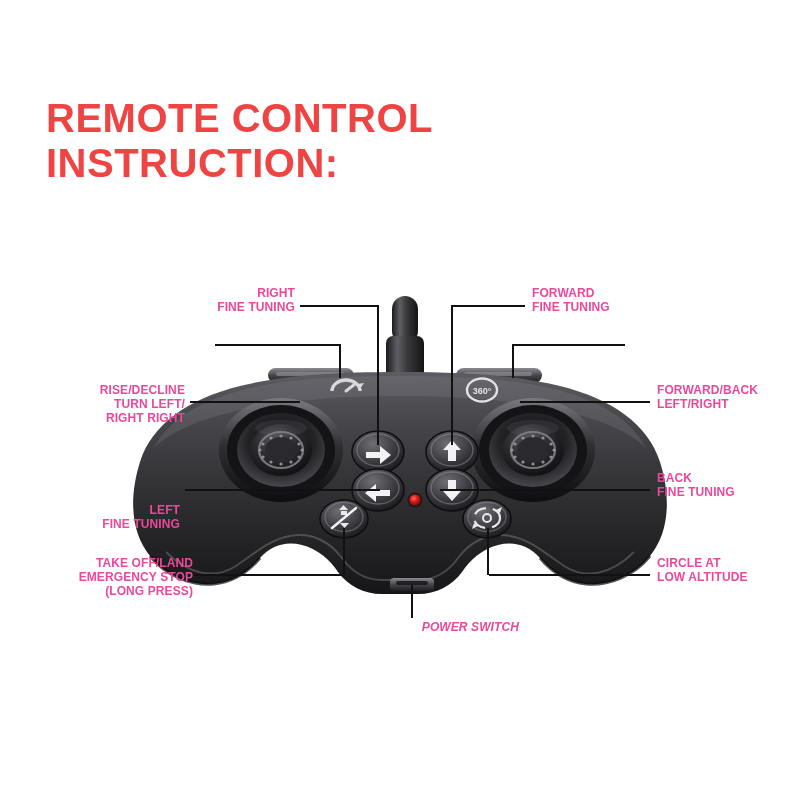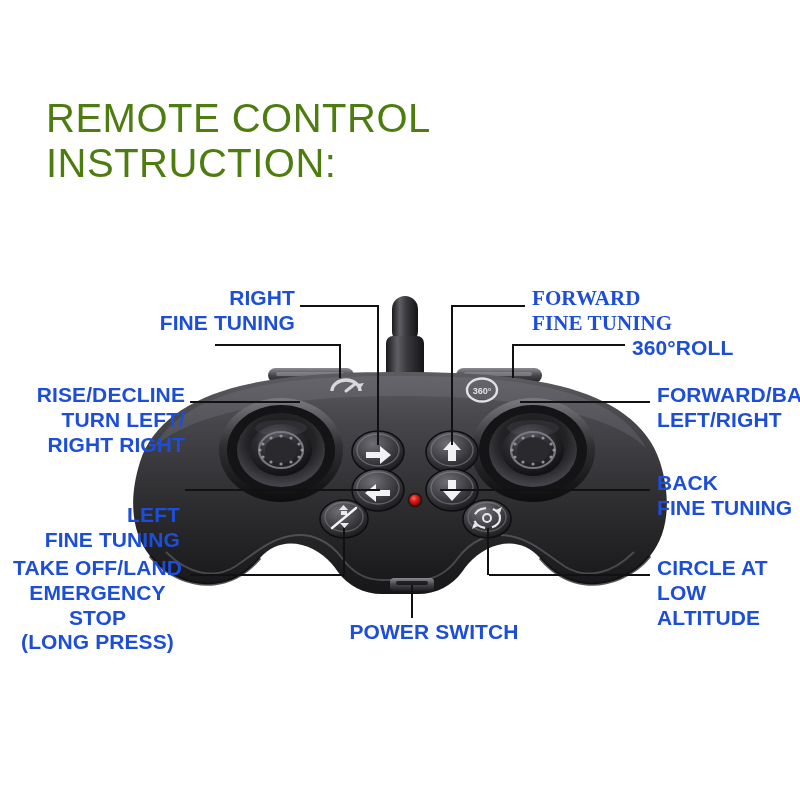--- a/index.html
+++ b/index.html
@@ -6,29 +6,29 @@
   body{
     width:800px;height:800px;background:#ffffff;
     font-family:"Liberation Sans", sans-serif;
     overflow:hidden;position:relative;
   }
   #page{position:absolute;inset:0;width:800px;height:800px;}
 
   
   .title{
     position:absolute;left:46px;top:96px;
-    font-size:40px;font-weight:normal;color:#4d7c0f;
+    font-size:40px;font-weight:bold;color:#ef4444;
     letter-spacing:0.5px;line-height:1.12;
     white-space:pre-line;
   }
 
   
   .label{
     position:absolute;
-    font-size:21px;font-weight:bold;color:#1d4ed8;
+    font-size:12px;font-weight:bold;color:#ec4899;
     line-height:1.18;white-space:pre-line;letter-spacing:0.1px;
   }
   .label.r{text-align:right;}
   .label.l{text-align:left;}
 
   
   .ln{position:absolute;background:#111111;}
   .lnh{height:2px;}
   .lnv{width:2px;}
 
@@ -277,33 +277,32 @@
 FINE TUNING</div>
 
 
   <div class="label r" style="left:22px;top:383px;width:163px;">RISE/DECLINE
 TURN LEFT/
 RIGHT RIGHT</div>
 
   <div class="label r" style="left:25px;top:471px;width:155px;margin-top:32px;">LEFT
 FINE TUNING</div>
 
-  <div class="label r" style="left:10px;top:556px;width:175px;text-align:center;">TAKE OFF/LAND
+  <div class="label r" style="left:18px;top:556px;width:175px;">TAKE OFF/LAND
 EMERGENCY STOP
 (LONG PRESS)</div>
 
-  <div class="label l" style="left:532px;top:286px;width:180px;font-family:Liberation Serif, serif;">FORWARD
+  <div class="label l" style="left:532px;top:286px;width:180px;">FORWARD
 FINE TUNING</div>
 
-  <div class="label l" style="left:632px;top:336px;width:140px;">360°ROLL</div>
 
   <div class="label l" style="left:657px;top:383px;width:145px;">FORWARD/BACK
 LEFT/RIGHT</div>
 
   <div class="label l" style="left:657px;top:471px;width:145px;">BACK
 FINE TUNING</div>
 
   <div class="label l" style="left:657px;top:556px;width:150px;">CIRCLE AT
 LOW ALTITUDE</div>
 
-  <div class="label" style="left:349px;top:620px;width:170px;text-align:center;">POWER SWITCH</div>
+  <div class="label" style="left:349px;top:620px;width:170px;text-align:right;font-style:italic;">POWER SWITCH</div>
 
 </div>
 
 </body></html>

